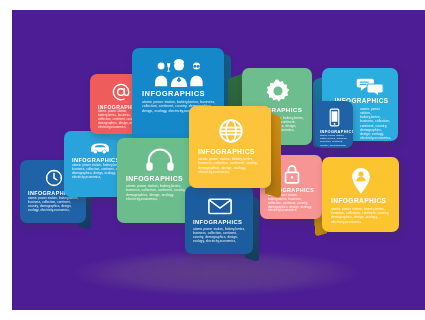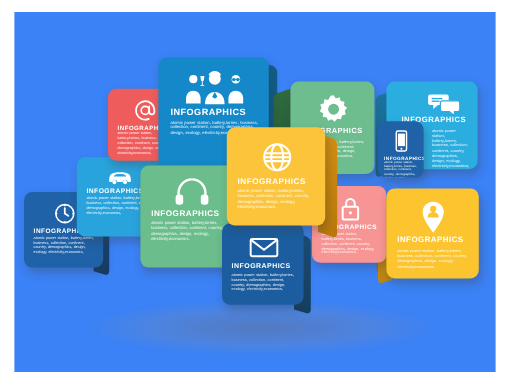--- a/index.html
+++ b/index.html
@@ -13,22 +13,23 @@
   #stage{
     position:relative;
     width:425px;height:320px;
     background:#ffffff;
     box-sizing:border-box;
   }
   #canvas{
     position:absolute;
     left:12px;top:10px;
     width:401px;height:300px;
-    background:#3b82f6;
+    background:#4c1d95;
     overflow:hidden;
+    padding-left:12px;
   }
   
   #ground-shadow{
     position:absolute;
     left:60px;top:240px;
     width:290px;height:46px;
     background:radial-gradient(ellipse at center, rgba(120,110,110,.40) 0%, rgba(150,142,142,.20) 45%, rgba(233,229,229,0) 72%);
     filter:blur(1px);
     pointer-events:none;
   }

